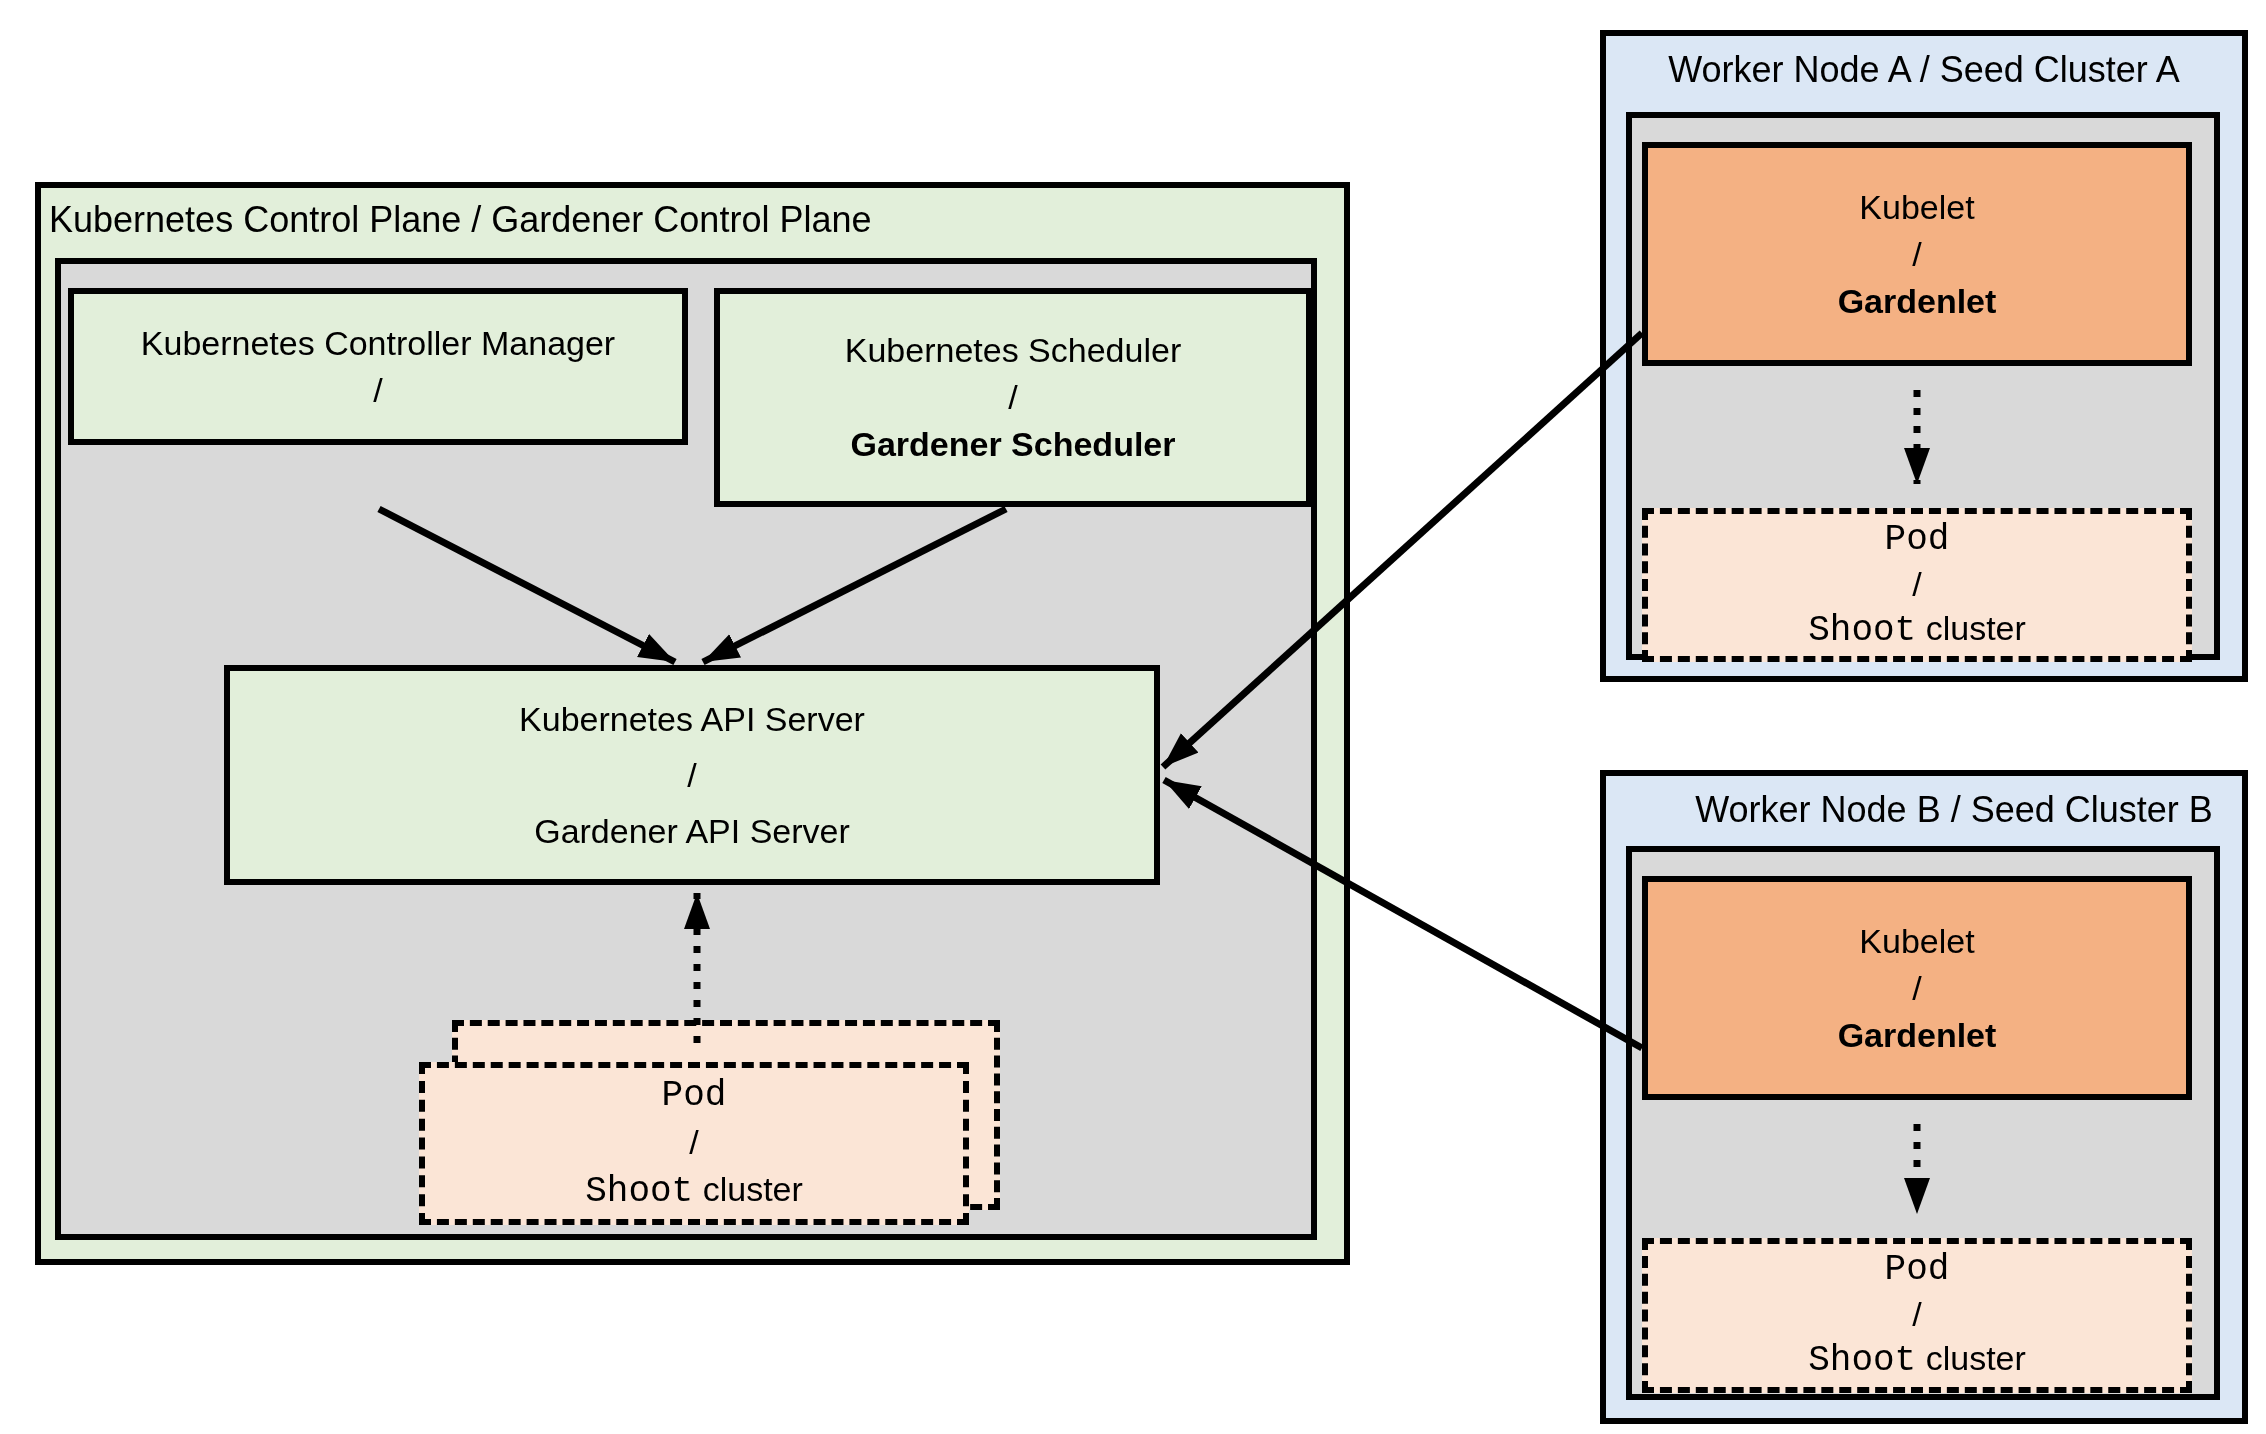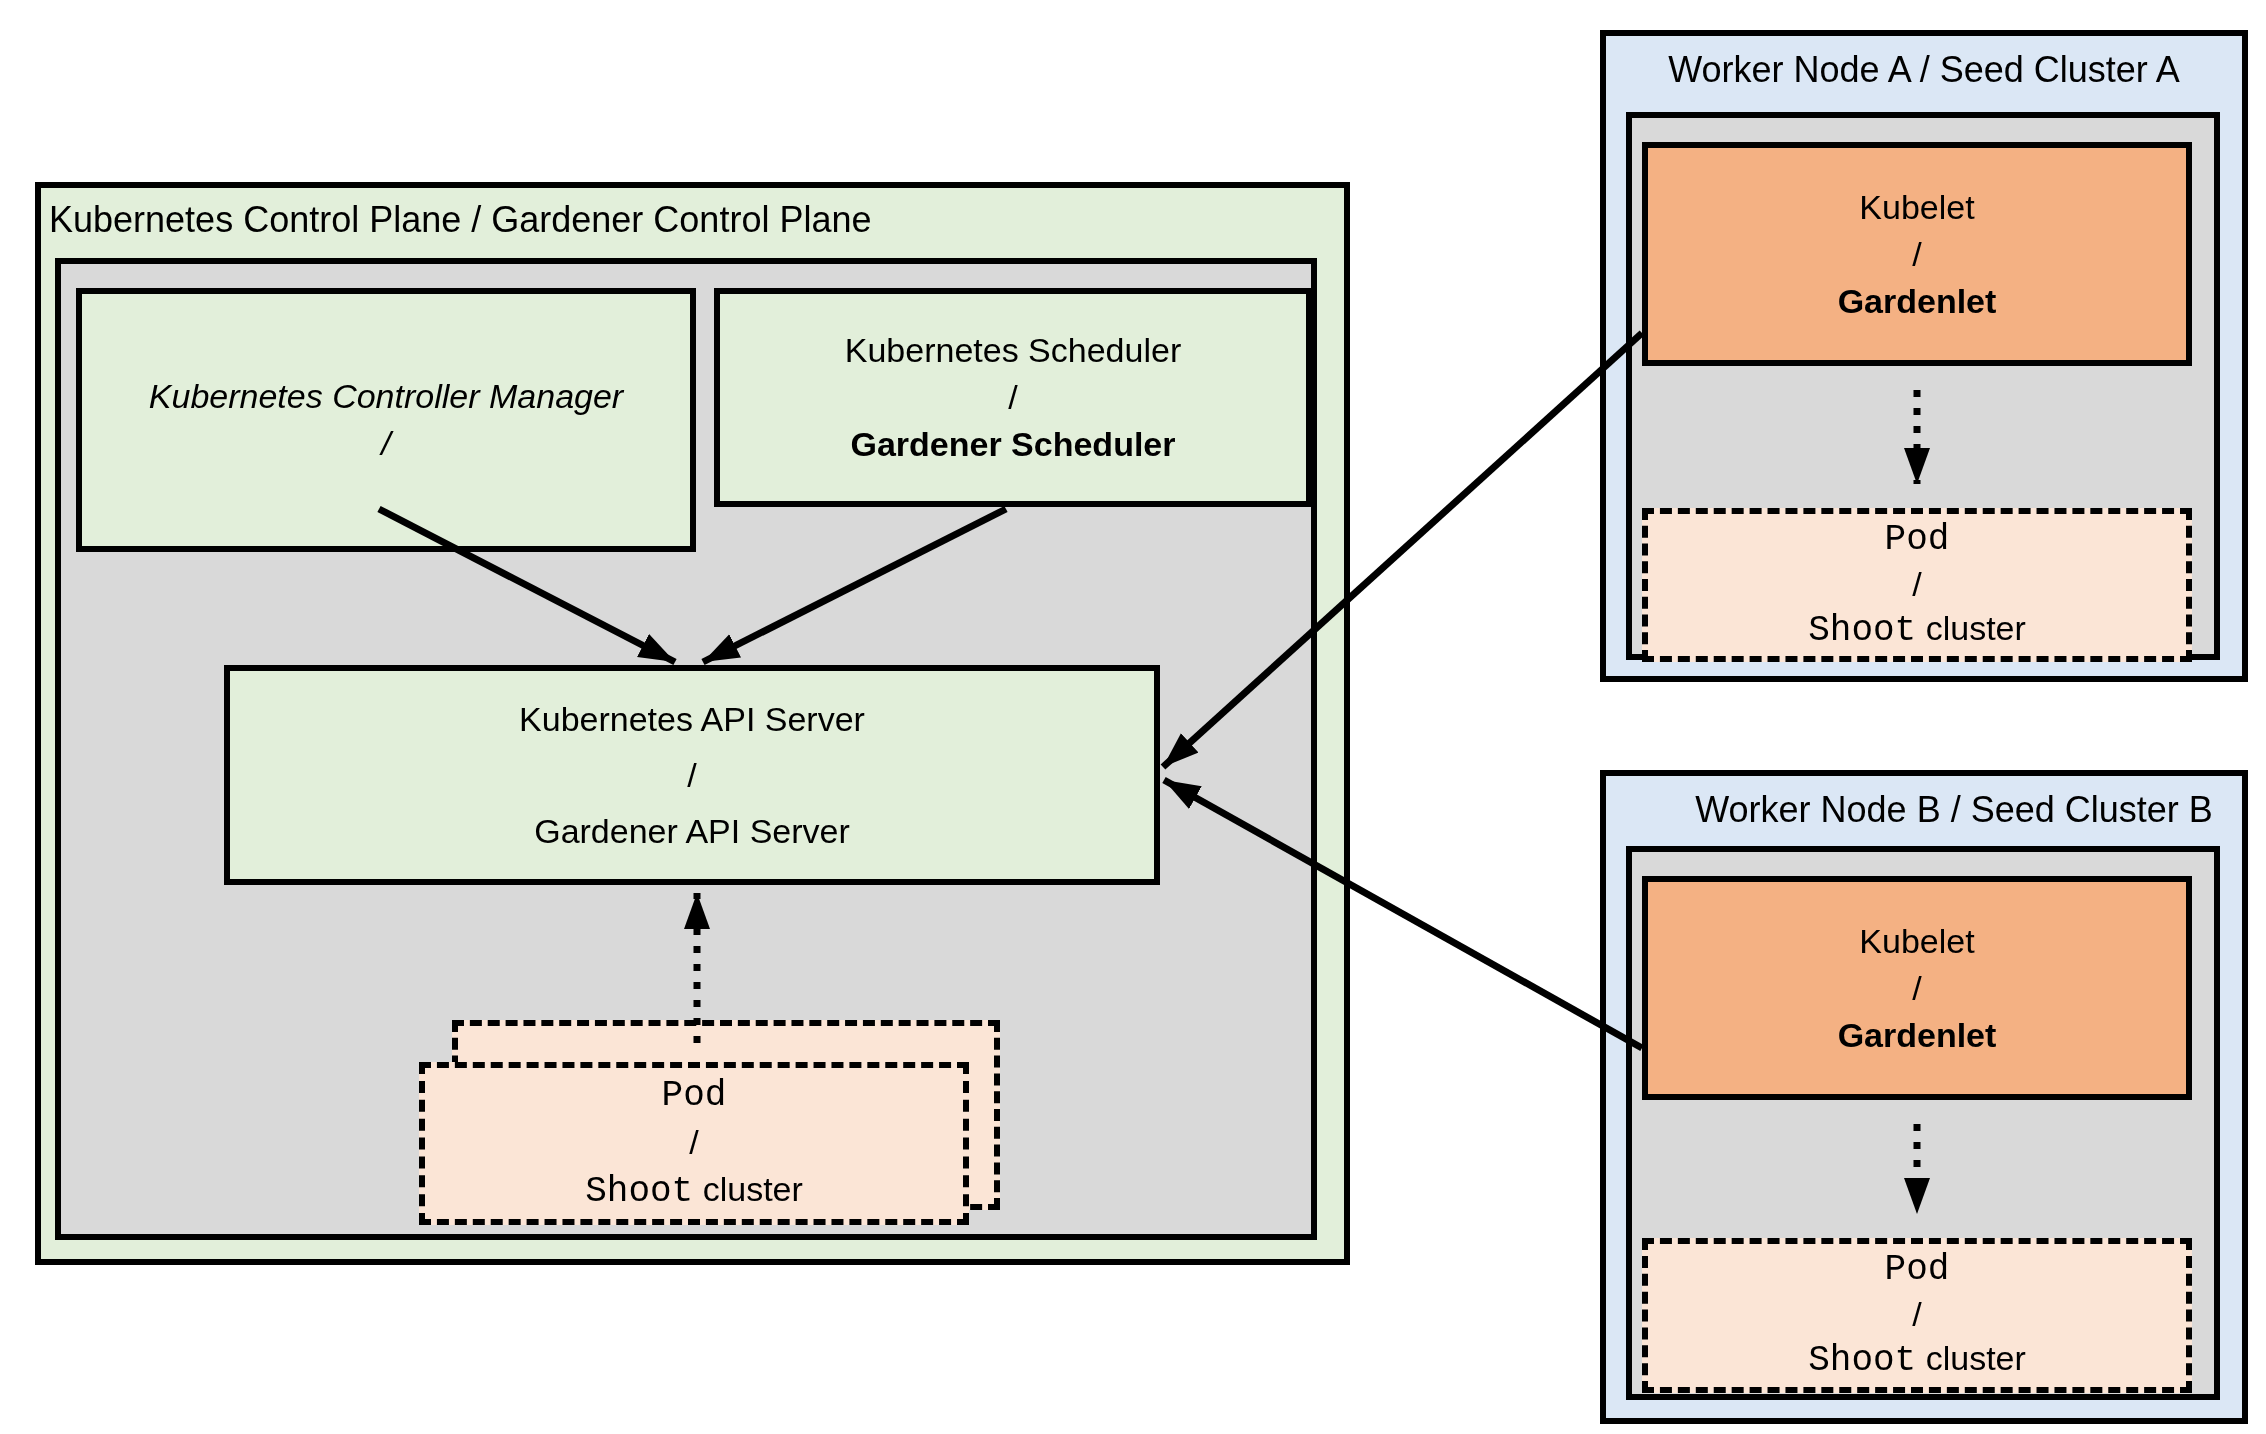--- a/index.html
+++ b/index.html
@@ -31,21 +31,21 @@
 <body>
 
 <div id="canvas">
 
   <div class="abs box fill-green" style="left:35px;top:182px;width:1315px;height:1083px;"></div>
 
   <div class="abs title" style="left:49px;top:192px;width:1290px;height:60px;">Kubernetes Control Plane / Gardener Control Plane</div>
 
   <div class="abs box fill-gray" style="left:55px;top:258px;width:1262px;height:982px;"></div>
 
-  <div class="abs box fill-green label" style="left:76px;top:288px;width:620px;height:264px;font-style:italic;">
+  <div class="abs box fill-green label" style="left:68px;top:288px;width:620px;height:157px;">
     <span>Kubernetes Controller Manager</span>
     <span>/</span>
   </div>
 
   <div class="abs box fill-green label" style="left:714px;top:288px;width:598px;height:219px;">
     <span>Kubernetes Scheduler</span>
     <span>/</span>
     <span class="bold">Gardener Scheduler</span>
   </div>
 

